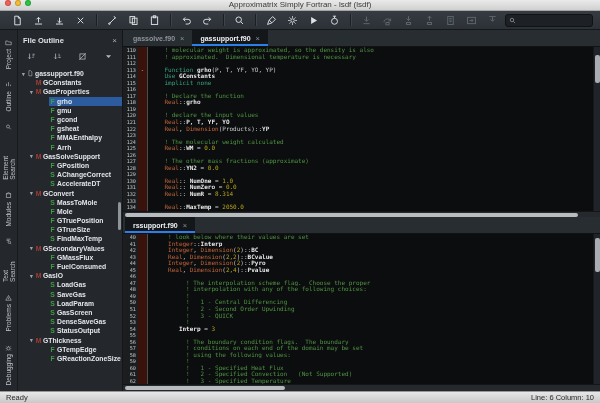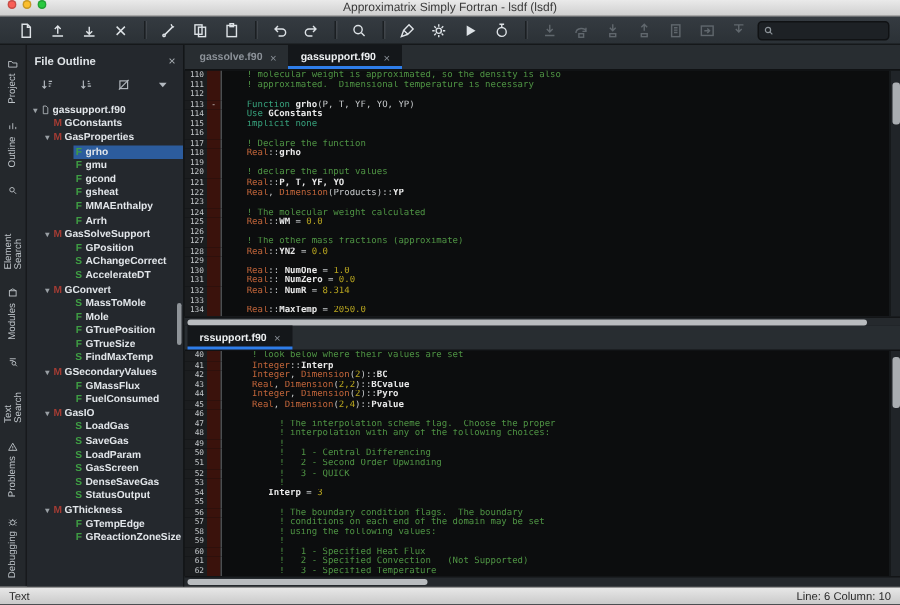--- a/index.html
+++ b/index.html
@@ -894,17 +894,17 @@
         </div>
         <div class="hscroll bot-h">
           <div class="hthumb"></div>
         </div>
       </div>
 
     </div>
   </div>
 
   <div class="statusbar">
-    <span>Text</span>
+    <span>Ready</span>
     <span class="right">Line: 6 Column: 10</span>
   </div>
 
 </div>
 
 </body></html>

